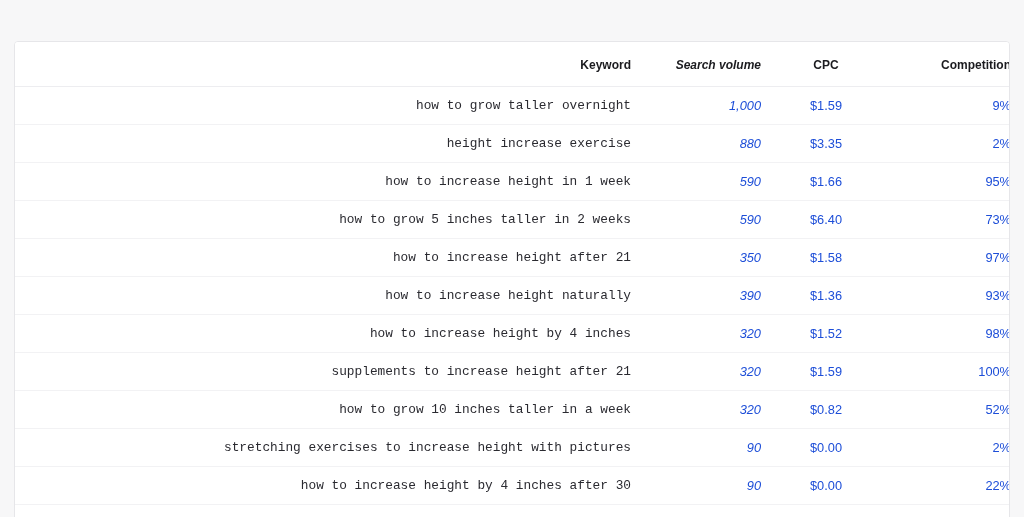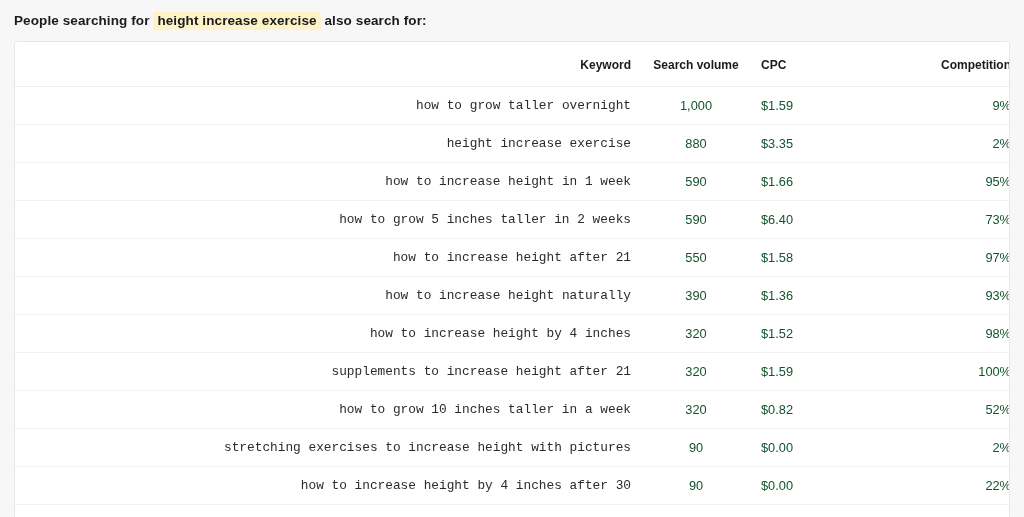--- a/index.html
+++ b/index.html
@@ -59,62 +59,58 @@
     padding: 16px 0 14px 0;
     border-bottom: 1px solid #ededf0;
     background: #ffffff;
   }
   th.col-keyword, td.col-keyword {
     text-align: right;
     padding-left: 16px;
     width: 600px;
   }
   th.col-volume, td.col-volume {
-    text-align: center;
+    text-align: right;
     width: 130px;
     padding-right: 0;
+    font-style: italic;
   }
   th.col-cpc, td.col-cpc {
-    text-align: left;
+    text-align: center;
     width: 130px;
     padding-right: 0;
   }
   th.col-comp, td.col-comp {
     text-align: right;
     width: 120px;
     padding-right: 16px;
   }
   tbody td {
     font-size: 12.8px;
-    color: #14532d;
+    color: #1d4ed8;
     padding: 11px 0 11px 0;
     border-bottom: 1px solid #f2f2f4;
     white-space: nowrap;
     overflow: hidden;
     text-overflow: ellipsis;
   }
   tbody td.col-keyword {
     padding-left: 16px;
     color: #2a2a30;
     font-family: Liberation Mono, monospace;
   }
   tbody tr:last-child td {
     border-bottom: none;
   }
 </style>
 </head>
 <body>
 
 <div class="page">
 
-  <div class="heading">
-    <span>People searching for</span>
-    <span class="hl">height increase exercise</span>
-    <span>also search for:</span>
-  </div>
 
   <div class="card">
     <table>
       <thead>
         <tr>
           <th class="col-keyword">Keyword</th>
           <th class="col-volume">Search volume</th>
           <th class="col-cpc">CPC</th>
           <th class="col-comp">Competition</th>
         </tr>
@@ -139,21 +135,21 @@
           <td class="col-comp">95%</td>
         </tr>
         <tr>
           <td class="col-keyword">how to grow 5 inches taller in 2 weeks</td>
           <td class="col-volume">590</td>
           <td class="col-cpc">$6.40</td>
           <td class="col-comp">73%</td>
         </tr>
         <tr>
           <td class="col-keyword">how to increase height after 21</td>
-          <td class="col-volume">550</td>
+          <td class="col-volume">350</td>
           <td class="col-cpc">$1.58</td>
           <td class="col-comp">97%</td>
         </tr>
         <tr>
           <td class="col-keyword">how to increase height naturally</td>
           <td class="col-volume">390</td>
           <td class="col-cpc">$1.36</td>
           <td class="col-comp">93%</td>
         </tr>
         <tr>

